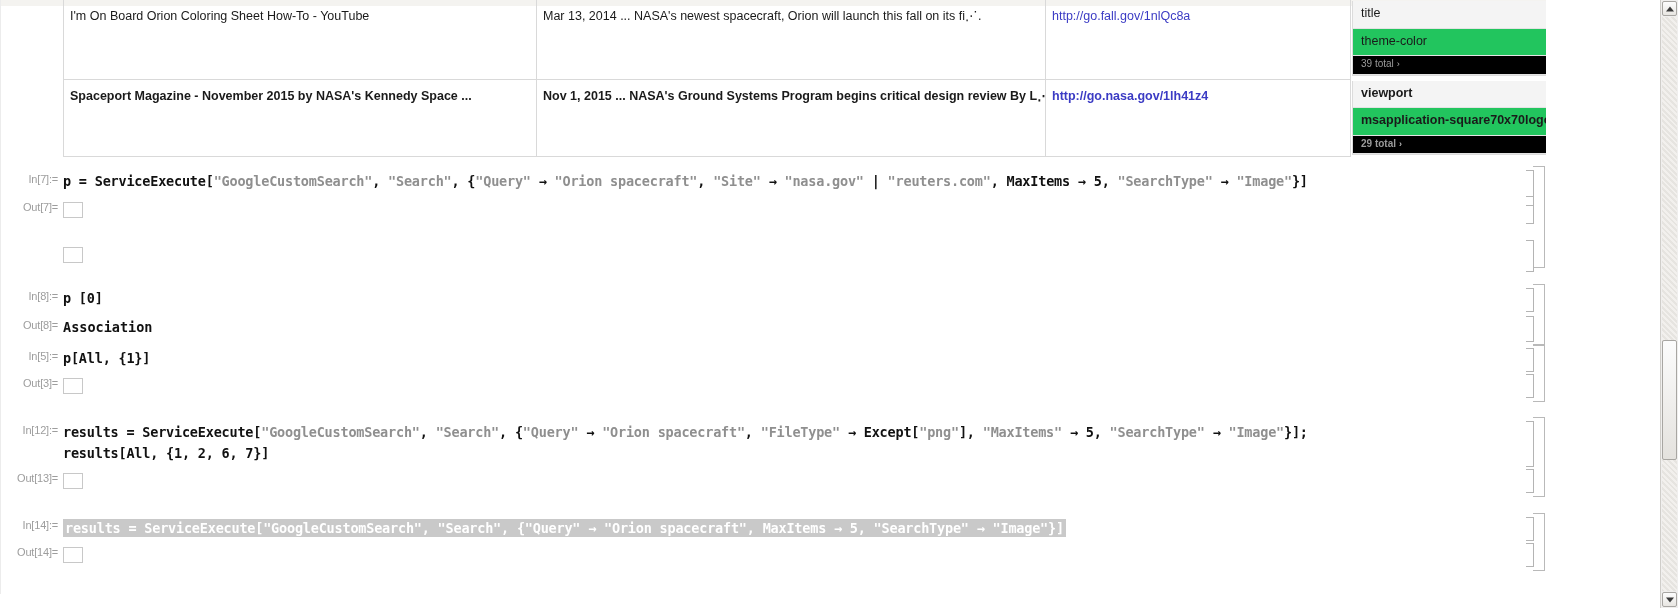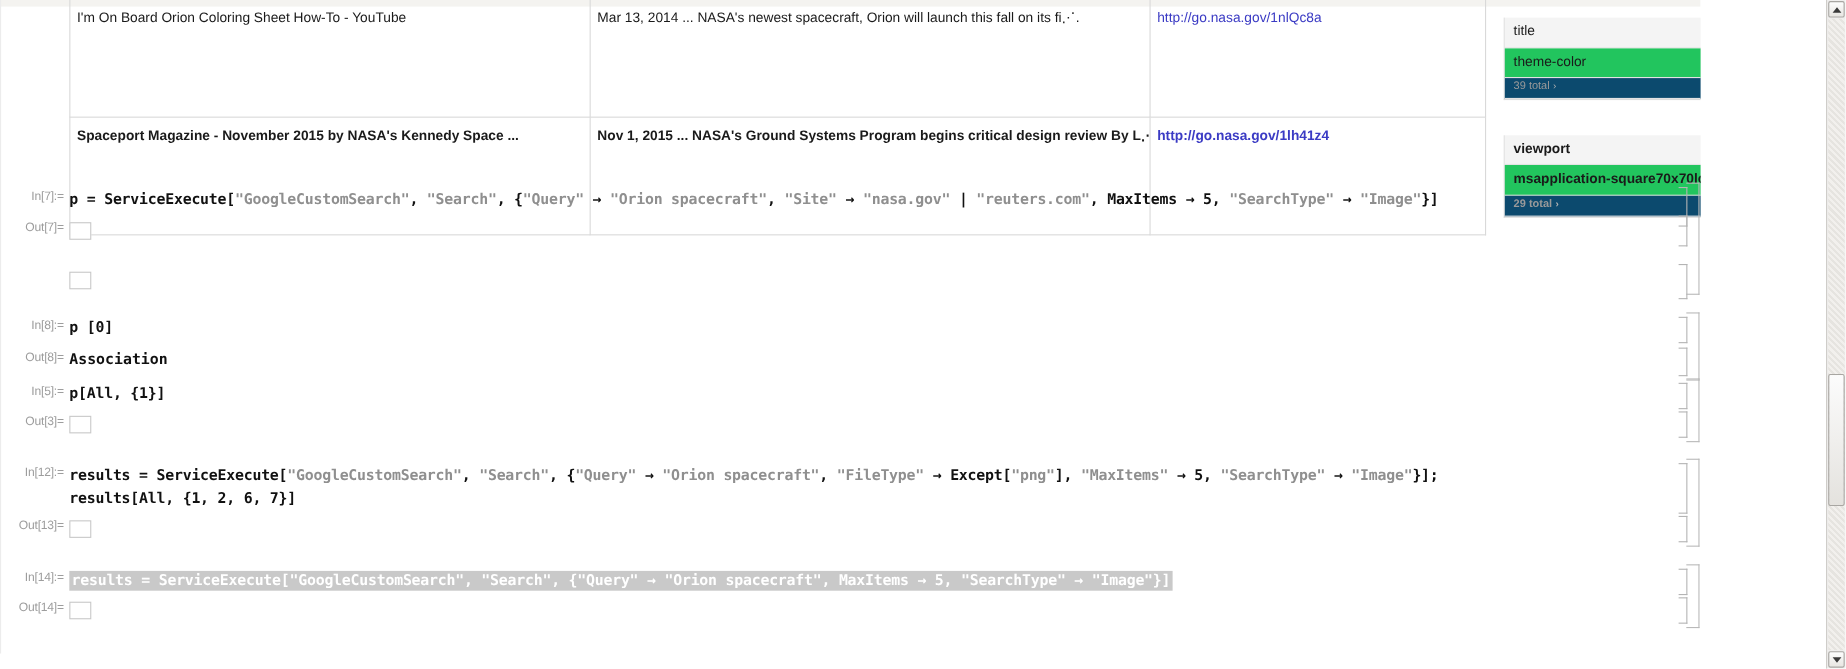--- a/index.html
+++ b/index.html
@@ -59,21 +59,21 @@
     line-height: 1.25;
     overflow: hidden;
     white-space: nowrap;
     text-overflow: clip;
   }
   .grid tr.row1 td { height: 70px; }
   .grid tr.row2 td { height: 60px; font-weight: bold; }
   .col-title { width: 460px; }
   .col-snippet { width: 496px; }
   .col-url { width: 292px; }
-  .col-meta { width: 210px; padding: 16px !important; border: none !important; margin-top: 48px; }
+  .col-meta { width: 210px; padding: 1px !important; border: none !important; margin-top: 48px; }
 
   .grid a.url {
     color: #3b3bc4;
     text-decoration: none;
     font-size: 12.5px;
   }
   .ellip { letter-spacing: 0.5px; }
 
   
   .metabox {
@@ -86,21 +86,21 @@
     background: #f4f4f4;
     border-bottom: 1px solid #e3e3e3;
     padding: 5px 8px 6px 8px;
     font-size: 12.5px;
     color: #1a1a1a;
     white-space: nowrap;
     overflow: hidden;
   }
   .metarow.alt { background: #22c55e; }
   .metatotal {
-    background: #0c4a6e;
+    background: #000000;
     border-bottom: 1px solid #e3e3e3;
     padding: 2px 8px 3px 8px;
     font-size: 10px;
     color: #9a9a9a;
     white-space: nowrap;
   }
   .metatotal .caret { color: #b5b5b5; margin-left: 3px; font-size: 9px; }
 
   
   .cell {
@@ -237,21 +237,21 @@
 
   <div id="notebook">
     <div class="top-strip"></div>
     <div class="left-edge"></div>
 
     <table class="grid">
       <tbody>
           <tr class="row1">
         <td class="col-title">I'm On Board Orion Coloring Sheet How-To - YouTube</td>
         <td class="col-snippet"><span>Mar 13, 2014 ... NASA's newest spacecraft, Orion will launch this fall on its fi</span><span class="ellip">⋰.</span></td>
-        <td class="col-url"><a class="url" href="#">http://go.nasa.gov/1nlQc8a</a></td>
+        <td class="col-url"><a class="url" href="#">http://go.fall.gov/1nlQc8a</a></td>
         <td class="col-meta">
           <div class="metabox">
             <div class="metarow">title</div>
             <div class="metarow alt">theme-color</div>
             <div class="metatotal"><span>39 total</span><span class="caret">›</span></div>
           </div>
         </td>
       </tr>
       <tr class="row2">
         <td class="col-title">Spaceport Magazine - November 2015 by NASA's Kennedy Space ...</td>

